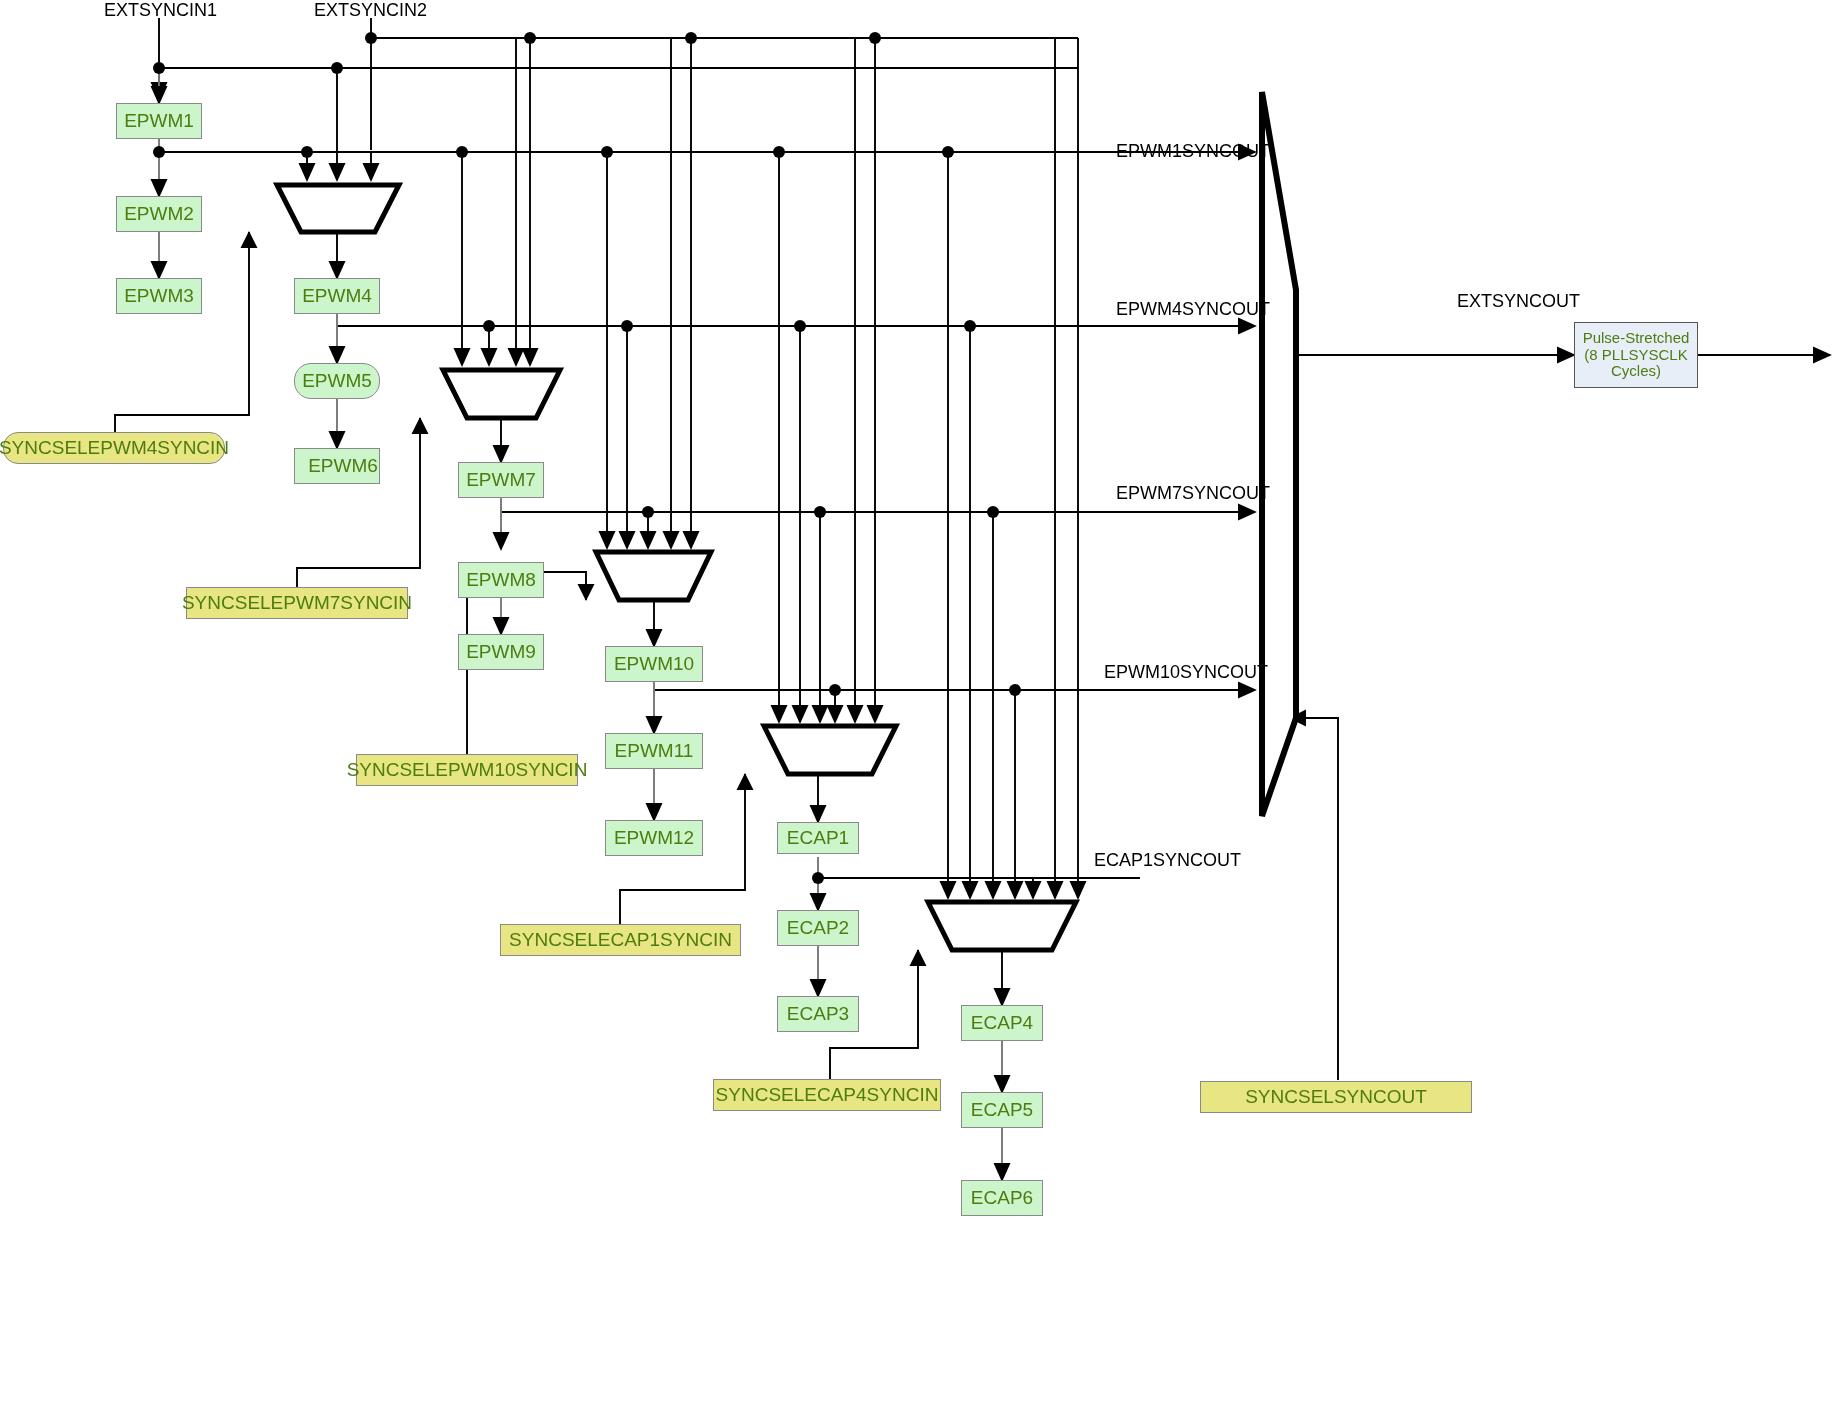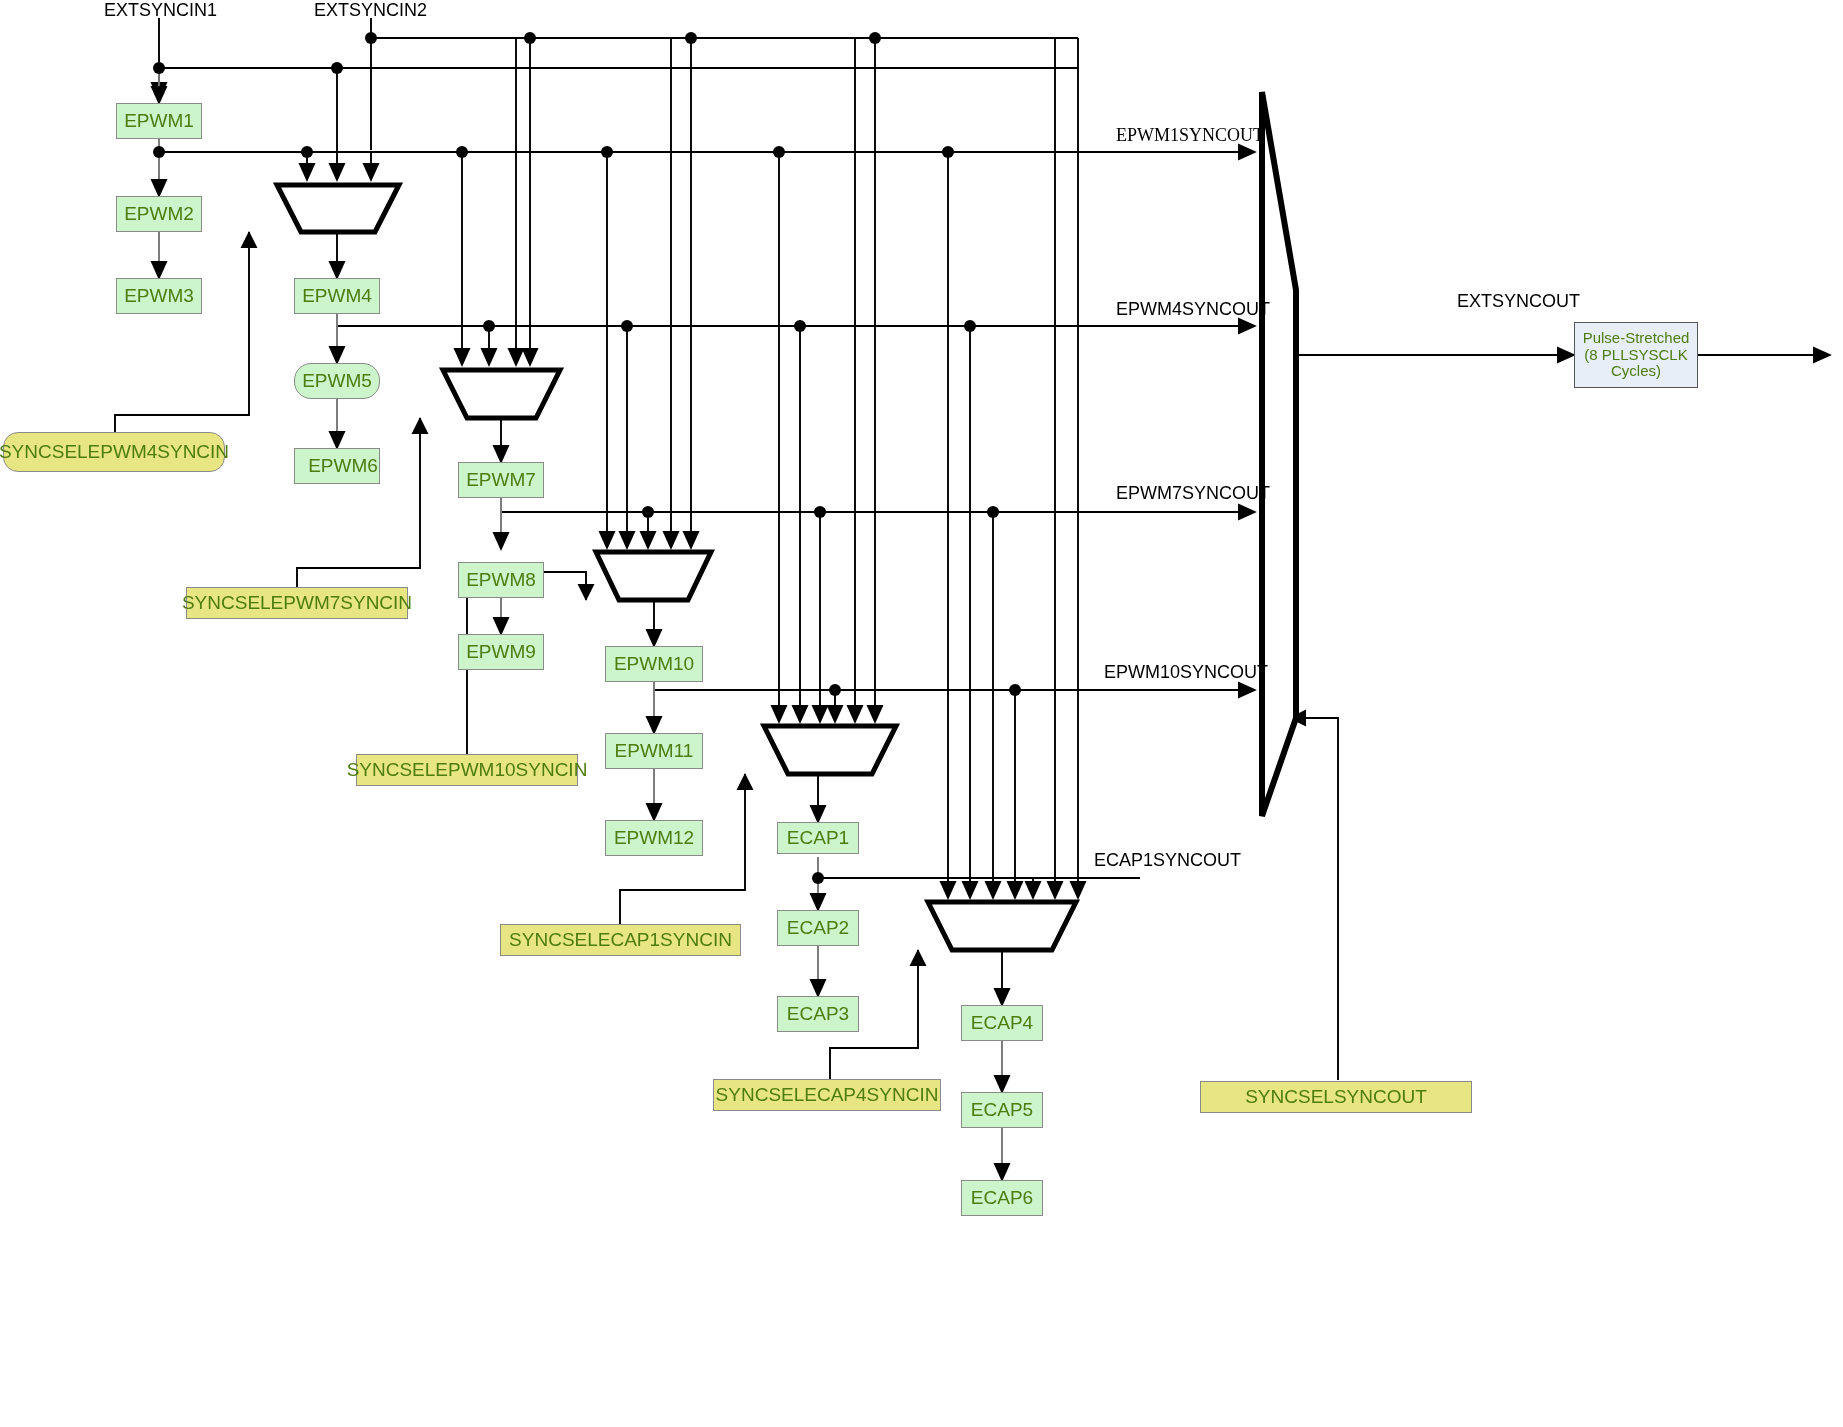--- a/index.html
+++ b/index.html
@@ -145,21 +145,21 @@
 
     <g fill="#fff" stroke="#000" stroke-width="6">
       <path d="M1262,92 L1262,816 L1296,718 L1296,290 Z"></path>
     </g>
   </svg>
 
   <div class="lbl" style="left:104px;top:0px;">EXTSYNCIN1</div>
   <div class="lbl" style="left:314px;top:0px;">EXTSYNCIN2</div>
   <div class="lbl" style="left:1457px;top:291px;">EXTSYNCOUT</div>
 
-  <div class="lbl" style="left:1116px;top:125px;font-family:Liberation Serif, serif;">EPWM1SYNCOUT</div>
+  <div class="lbl" style="left:1116px;top:141px;">EPWM1SYNCOUT</div>
   <div class="lbl" style="left:1116px;top:299px;">EPWM4SYNCOUT</div>
   <div class="lbl" style="left:1116px;top:483px;">EPWM7SYNCOUT</div>
   <div class="lbl" style="left:1104px;top:662px;">EPWM10SYNCOUT</div>
   <div class="lbl" style="left:1094px;top:850px;">ECAP1SYNCOUT</div>
 
   <div class="blk periph" style="left:116px;top:103px;width:86px;height:36px;">EPWM1</div>
   <div class="blk periph" style="left:116px;top:196px;width:86px;height:36px;">EPWM2</div>
   <div class="blk periph" style="left:116px;top:278px;width:86px;height:36px;">EPWM3</div>
 
   <div class="blk periph" style="left:294px;top:278px;width:86px;height:36px;">EPWM4</div>
@@ -175,21 +175,21 @@
   <div class="blk periph" style="left:605px;top:820px;width:98px;height:36px;">EPWM12</div>
 
   <div class="blk periph" style="left:777px;top:822px;width:82px;height:32px;">ECAP1</div>
   <div class="blk periph" style="left:777px;top:910px;width:82px;height:36px;">ECAP2</div>
   <div class="blk periph" style="left:777px;top:996px;width:82px;height:36px;">ECAP3</div>
 
   <div class="blk periph" style="left:961px;top:1005px;width:82px;height:36px;">ECAP4</div>
   <div class="blk periph" style="left:961px;top:1092px;width:82px;height:36px;">ECAP5</div>
   <div class="blk periph" style="left:961px;top:1180px;width:82px;height:36px;">ECAP6</div>
 
-  <div class="blk syncsel" style="left:3px;top:432px;width:222px;height:40px;border-radius:15px;">SYNCSELEPWM4SYNCIN</div>
+  <div class="blk syncsel" style="left:3px;top:432px;width:222px;height:32px;border-radius:15px;">SYNCSELEPWM4SYNCIN</div>
   <div class="blk syncsel" style="left:186px;top:587px;width:222px;height:32px;">SYNCSELEPWM7SYNCIN</div>
   <div class="blk syncsel" style="left:356px;top:754px;width:222px;height:32px;">SYNCSELEPWM10SYNCIN</div>
   <div class="blk syncsel" style="left:500px;top:924px;width:241px;height:32px;">SYNCSELECAP1SYNCIN</div>
   <div class="blk syncsel" style="left:713px;top:1079px;width:228px;height:32px;">SYNCSELECAP4SYNCIN</div>
   <div class="blk syncsel" style="left:1200px;top:1081px;width:272px;height:32px;">SYNCSELSYNCOUT</div>
 
   <div class="blk stretch" style="left:1574px;top:322px;width:124px;height:66px;">
     <span>Pulse-Stretched</span>
     <span>(8 PLLSYSCLK</span>
     <span>Cycles)</span>

